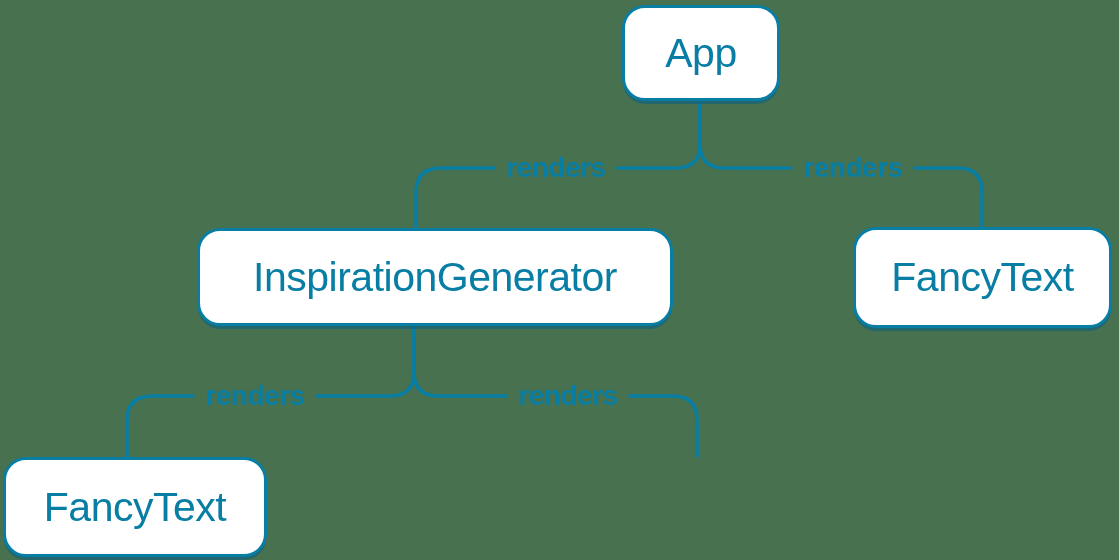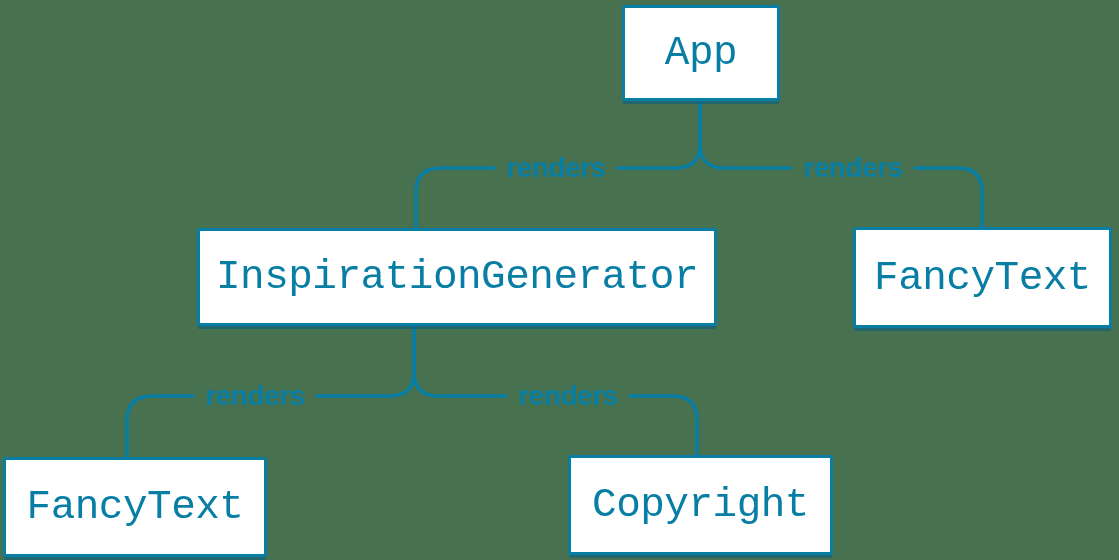--- a/index.html
+++ b/index.html
@@ -31,27 +31,26 @@
   .edges-svg path{
     fill:none;
     stroke:var(--accent);
     stroke-width:3.5;
     stroke-linecap:round;
   }
   .node{
     position:absolute;
     background:var(--node-fill);
     border:3.5px solid var(--accent);
-    border-radius:2px;
+    border-radius:23px;
     box-shadow:0 4px 0 -1px var(--shadow);
     display:flex;
     align-items:center;
     justify-content:center;
     box-sizing:border-box;
-    font-family:Liberation Mono, monospace;
   }
   .node-label{
     color:var(--accent);
     font-size:41px;
     font-weight:500;
     letter-spacing:-0.5px;
     white-space:nowrap;
   }
   .edge-label{
     position:absolute;
@@ -84,29 +83,26 @@
   <span class="edge-label" style="left:853px;top:168px">renders</span>
 
   <span class="edge-label" style="left:255px;top:396px">renders</span>
 
   <span class="edge-label" style="left:568px;top:396px">renders</span>
 
   <div class="node" style="left:622px;top:5px;width:158px;height:96px">
     <span class="node-label">App</span>
   </div>
 
-  <div class="node" style="left:197px;top:228px;width:520px;height:98px">
+  <div class="node" style="left:197px;top:228px;width:476px;height:98px">
     <span class="node-label">InspirationGenerator</span>
   </div>
 
   <div class="node" style="left:853px;top:227px;width:259px;height:101px">
     <span class="node-label">FancyText</span>
   </div>
 
   <div class="node" style="left:3px;top:457px;width:264px;height:100px">
     <span class="node-label">FancyText</span>
   </div>
 
-  <div class="node" style="left:568px;top:455px;width:265px;height:100px">
-    <span class="node-label">Copyright</span>
-  </div>
 
 </div>
 
 </body></html>

